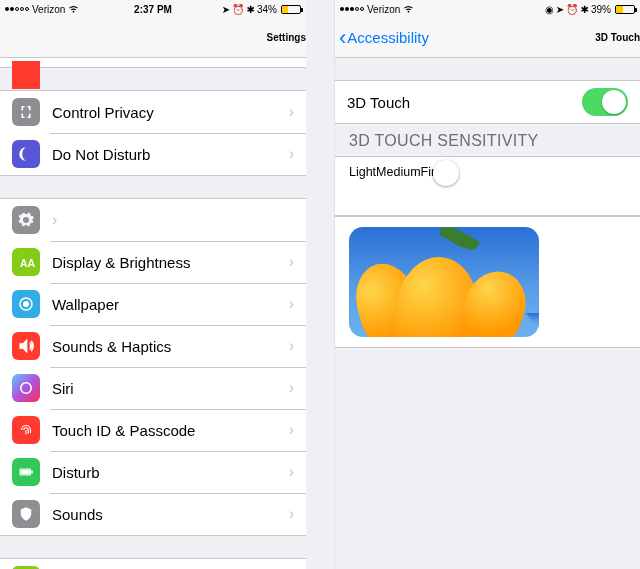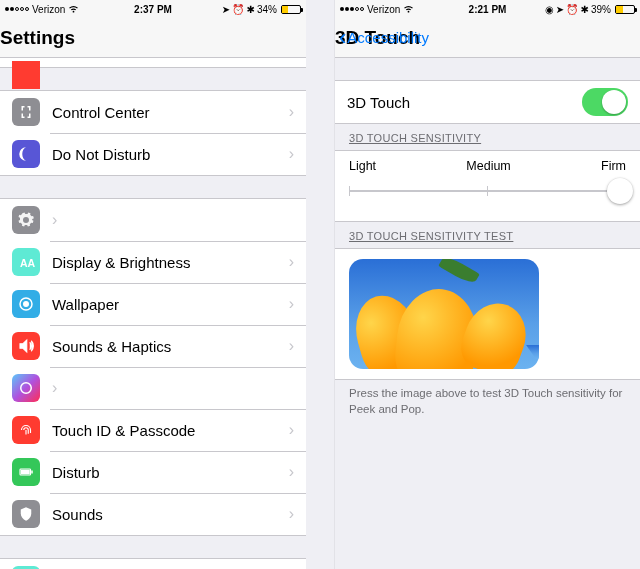--- a/index.html
+++ b/index.html
@@ -17,52 +17,52 @@
   .dot { width: 4px; height: 4px; border-radius: 50%; background: #000; }
   .dot.hollow { background: transparent; border: 0.5px solid #000; }
   .wifi-svg { width: 11px; height: 8px; }
   .batt { display: inline-block; width: 20px; height: 9px; border: 1px solid #000; border-radius: 2px; position: relative; margin-left: 2px; }
   .batt::after { content: ""; position: absolute; right: -3px; top: 2px; width: 2px; height: 4px; background: #000; border-radius: 0 1px 1px 0; }
   .batt .fill { position: absolute; left: 0; top: 0; bottom: 0; width: 36%; background: #ffcc00; }
   .st-icon { font-size: 10px; }
 
   
   .nav-bar { height: 40px; background: #f7f7f7; border-bottom: 1px solid #c8c7cc; display: flex; align-items: center; position: relative; }
-  .nav-title { position: absolute; left: 0; right: 0; text-align: left; font-size: 19px; font-weight: 600; }
+  .nav-title { position: absolute; left: 0; right: 0; text-align: right; font-size: 10px; font-weight: 600; }
   .nav-back { display: flex; align-items: center; color: #007aff; font-size: 15px; padding-left: 4px; z-index: 2; }
   .nav-back .chev { font-size: 22px; line-height: 1; margin-right: 1px; font-weight: 300; }
 
   
   .group-gap { height: 22px; }
   .group { background: #fff; border-top: 0.5px solid #c8c7cc; border-bottom: 0.5px solid #c8c7cc; }
   .row { display: flex; align-items: center; height: 42px; padding-left: 12px; position: relative; }
   .row + .row::before { content: ""; position: absolute; left: 50px; right: 0; top: 0; height: 0.5px; background: #c8c7cc; }
   .row .icon-slot { width: 28px; height: 28px; border-radius: 6px; display: flex; align-items: center; justify-content: center; margin-right: 12px; flex-shrink: 0; }
   .row .label { font-size: 15px; flex: 1; color: #000; }
   .row .chevron { color: #c7c7cc; font-size: 16px; padding-right: 12px; }
   .icon-slot svg { width: 18px; height: 18px; }
 
   
   .bg-red { background: #ff3b30; }
   .bg-grey { background: #8e8e93; }
   .bg-purple { background: #5856d6; }
-  .bg-blue { background: #5eead4; }
+  .bg-blue { background: #84cc16; }
   .bg-cyan { background: #32ade6; }
   .bg-green { background: #34c759; }
   .bg-siri { background: linear-gradient(135deg,#5ac8fa,#af52de,#ff2d55); }
 
   
-  .header-text { padding: 8px 14px 6px; font-size: 11px; color: #6d6d72; letter-spacing: 0.3px; text-decoration: underline; }
+  .header-text { padding: 8px 14px 6px; font-size: 16px; color: #6d6d72; letter-spacing: 0.3px; }
   .footer-text { padding: 6px 14px 8px; font-size: 11.5px; color: #6d6d72; line-height: 1.35; }
   .row.toggle-row { height: 42px; }
   .row.toggle-row::before { content: none !important; }
   .toggle { width: 46px; height: 28px; background: #4cd964; border-radius: 14px; position: relative; margin-right: 12px; }
   .toggle .knob { position: absolute; right: 2px; top: 2px; width: 24px; height: 24px; background: #fff; border-radius: 50%; box-shadow: 0 1px 2px rgba(0,0,0,0.3); }
 
-  .slider-row { height: 70px; flex-direction: column; align-items: stretch; padding: 8px 14px 10px; }
+  .slider-row { height: 58px; flex-direction: row; align-items: stretch; padding: 8px 14px 10px; }
   .slider-labels { display: flex; justify-content: space-between; font-size: 12.5px; margin-bottom: 10px; }
   .slider-track { position: relative; height: 16px; }
   .slider-line { position: absolute; left: 0; right: 0; top: 7px; height: 2px; background: #c7c7cc; border-radius: 1px; }
   .slider-tick { position: absolute; top: 3px; width: 1px; height: 10px; background: #c7c7cc; }
   .slider-thumb { position: absolute; top: -5px; width: 26px; height: 26px; background: #fff; border-radius: 50%; box-shadow: 0 1px 3px rgba(0,0,0,0.35), 0 0 0 0.5px rgba(0,0,0,0.05); transform: translateX(-50%); }
 
   .test-row { height: 130px; display: flex; align-items: center; padding-left: 14px; }
   .test-img { width: 190px; height: 110px; border-radius: 14px; background: linear-gradient(180deg,#2a6fd6 0%, #5aa0e8 60%, #6bb2f0 100%); position: relative; overflow: hidden; }
   .test-img::after { content:""; position:absolute; right:-6px; bottom:10px; width:14px; height:14px; background:inherit; border-bottom-right-radius:14px; transform: skewX(35deg); }
   .petal { position: absolute; background: radial-gradient(circle at 30% 30%, #ffd54a, #ff9800 70%); border-radius: 60% 60% 40% 40%; }
@@ -117,21 +117,21 @@
       </div>
       <div id="left-groups">
           <div class="group-gap"></div>
           <div class="group">
             <div class="row">
               <span class="icon-slot bg-grey">
                 <svg viewBox="0 0 24 24" fill="#fff">
                   <path d="M6 4h4v2H8v4H6zM14 4h4v6h-2V6h-2zM6 14h2v4h2v2H6zM16 14h2v6h-4v-2h2z"></path>
                 </svg>
               </span>
-              <span class="label">Control Center</span>
+              <span class="label">Control Privacy</span>
               <span class="chevron">›</span>
             </div>
             <div class="row">
               <span class="icon-slot bg-purple">
                 <svg viewBox="0 0 24 24" fill="#fff">
                   <path d="M12 3a9 9 0 100 18c-3-1-5-4.5-5-9s2-8 5-9z"></path>
                 </svg>
               </span>
               <span class="label">Do Not Disturb</span>
               <span class="chevron">›</span>
@@ -174,20 +174,21 @@
               </span>
               <span class="label">Sounds &amp; Haptics</span>
               <span class="chevron">›</span>
             </div>
             <div class="row">
               <span class="icon-slot bg-siri">
                 <svg viewBox="0 0 24 24" fill="none" stroke="#fff" stroke-width="2">
                   <circle cx="12" cy="12" r="7"></circle>
                 </svg>
               </span>
+              <span class="label">Siri</span>
               <span class="chevron">›</span>
             </div>
             <div class="row">
               <span class="icon-slot bg-red">
                 <svg viewBox="0 0 24 24" fill="none" stroke="#fff" stroke-width="1.5">
                   <path d="M6 12a6 6 0 0112 0v4M9 12a3 3 0 016 0v5M12 12v6"></path>
                 </svg>
               </span>
               <span class="label">Touch ID &amp; Passcode</span>
               <span class="chevron">›</span>
@@ -231,21 +232,20 @@
             <span class="dot"></span>
             <span class="dot"></span>
             <span class="dot hollow"></span>
             <span class="dot hollow"></span>
         </span>
         <span>Verizon</span>
         <svg class="wifi-svg" viewBox="0 0 12 9">
             <path d="M6 8.5a1 1 0 100-2 1 1 0 000 2zM3 5a5 5 0 016 0l-1 1a3.5 3.5 0 00-4 0zM1 3a8 8 0 0110 0l-1 1a6.5 6.5 0 00-8 0z" fill="#000"></path>
           </svg>
       </div>
-      <div class="status-center">2:21 PM</div>
       <div class="status-right">
         <span class="st-icon">◉</span>
         <span class="st-icon">➤</span>
         <span class="st-icon">⏰</span>
         <span class="st-icon">✱</span>
         <span>39%</span>
         <span class="batt">
             <span class="fill" style="width:40%"></span>
           </span>
       </div>
@@ -282,28 +282,26 @@
           <div class="slider-track">
             <div class="slider-line"></div>
             <div class="slider-tick" style="left:0%"></div>
             <div class="slider-tick" style="left:50%"></div>
             <div class="slider-tick" style="left:100%"></div>
             <div class="slider-thumb" style="left:98%"></div>
           </div>
         </div>
       </div>
 
-      <div class="header-text">3D TOUCH SENSITIVITY TEST</div>
       <div class="group">
         <div class="row test-row">
           <div class="test-img">
             <div class="leaf"></div>
             <div class="petal p1"></div>
               <div class="petal p2"></div>
               <div class="petal p3"></div>
           </div>
         </div>
       </div>
-      <div class="footer-text">Press the image above to test 3D Touch sensitivity for Peek and Pop.</div>
     </div>
   </div>
 
 </div>
 
 </body></html>

